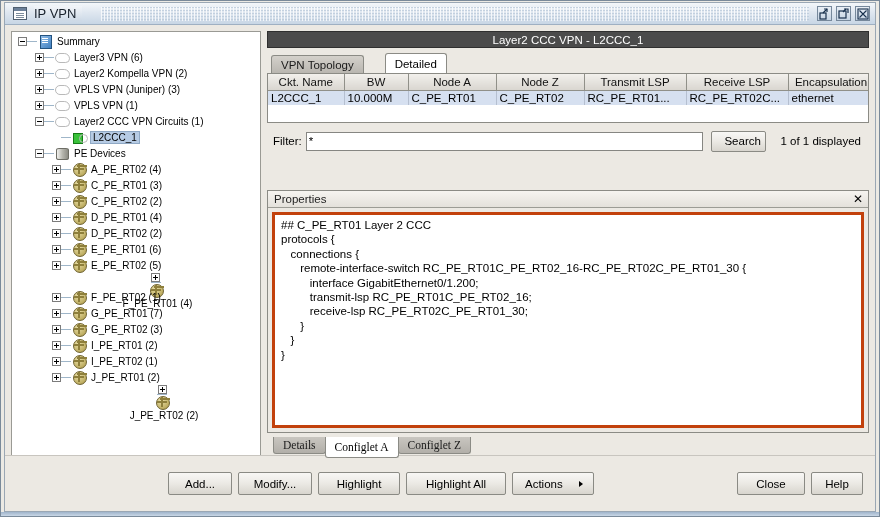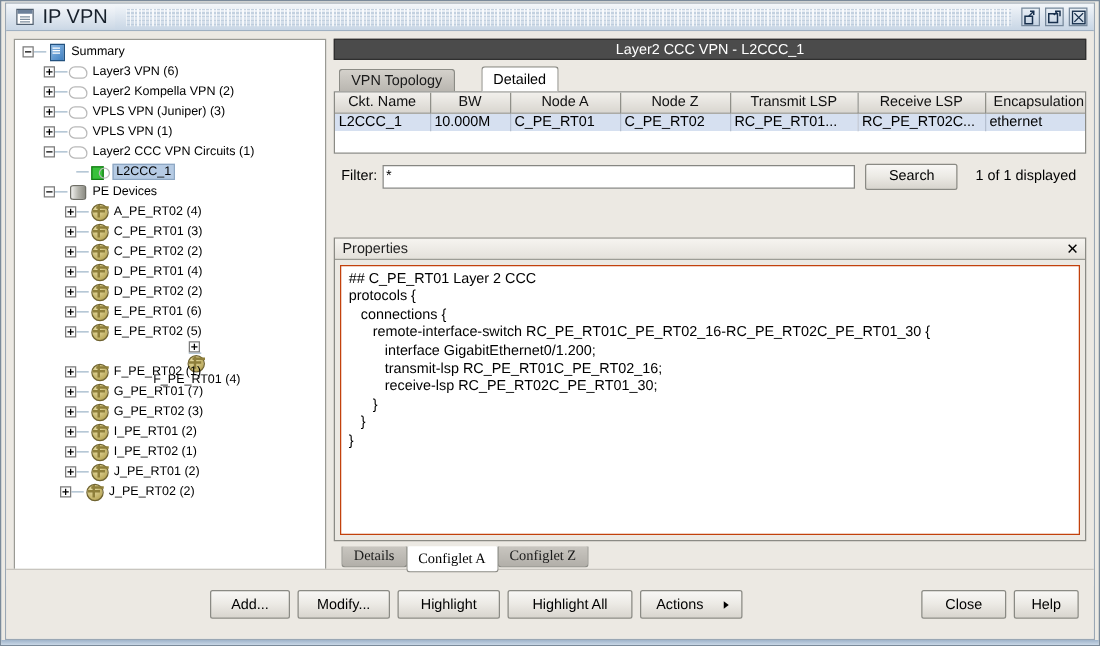--- a/index.html
+++ b/index.html
@@ -53,21 +53,21 @@
     content: ""; position: absolute; left: 0; top: 0; right: 0; height: 3px;
     background: #6c8099;
   }
   #title-icon::after {
     content: ""; position: absolute; left: 2px; top: 5px; width: 8px; height: 1px;
     box-shadow: 0 0 0 0 #7d8d9d, 0 2px 0 0 #7d8d9d, 0 4px 0 0 #7d8d9d;
     background: #7d8d9d;
   }
   #title-text {
     margin-left: 7px;
-    font-size: 16px; color: #17202b;
+    font-size: 13px; color: #17202b;
     white-space: nowrap;
     position: relative; z-index: 2;
     padding-right: 6px;
     background: linear-gradient(to bottom, #f2f5f9 0%, #e2e9f1 45%, #cdd9e6 100%);
   }
   .tb-buttons {
     position: absolute; right: 5px; top: 3px;
     display: flex; gap: 4px;
     z-index: 3;
   }
@@ -279,21 +279,21 @@
     font-family: "Liberation Sans", sans-serif;
     height: 21px;
     padding: 0 12px;
     background: linear-gradient(to bottom,#f8f7f5 0%,#eceae5 48%,#d8d5ce 100%);
     border: 1px solid #8a8a84;
     border-radius: 2px;
     color: #000;
     cursor: pointer;
     white-space: nowrap;
   }
-  #search-btn { margin-left: 8px; width: 74px; }
+  #search-btn { margin-left: 8px; width: 55px; }
   #count-label { margin-left: 14px; margin-right: 8px; color:#000; white-space:nowrap; }
 
   
   #props {
     position: absolute;
     left: 0; right: 0; top: 159px; bottom: 30px;
     background: #ece9e3;
     border: 1px solid #8b8b85;
   }
   #props-header {
@@ -301,21 +301,21 @@
     background: linear-gradient(to bottom,#f6f4f0,#e4e1db);
     border-bottom: 1px solid #9c9c95;
     display: flex; align-items: center; justify-content: space-between;
     padding: 0 5px 0 6px;
     font-size: 11.5px; color: #222;
   }
   #props-close { cursor: pointer; font-size: 12px; color:#000; line-height:1; }
   #props-body {
     position: absolute; left: 4px; right: 4px; top: 21px; bottom: 4px;
     background: #ffffff;
-    border: 1px solid #c2410c;
+    border: 3px solid #c2410c;
     overflow: hidden;
   }
   #config-text {
     margin: 3px 0 0 6px;
     font-family: "Liberation Sans", sans-serif;
     font-size: 11.5px;
     line-height: 14.4px;
     color: #000;
     white-space: pre;
   }
@@ -573,21 +573,21 @@
               <span class="lbl">I_PE_RT02 (1)</span>
             </div>
             <div class="tnode" style="padding-left: 39px;">
               <div class="handle plus"></div>
               <div class="elbow"></div>
               <div class="ico ico-router">
                 <i></i>
               </div>
               <span class="lbl">J_PE_RT01 (2)</span>
             </div>
-            <div class="tnode" style="padding-left: 35px;">
+            <div class="tnode" style="padding-left: 52px; flex-direction: column;">
               <div class="handle plus"></div>
               <div class="elbow"></div>
               <div class="ico ico-router">
                 <i></i>
               </div>
               <span class="lbl">J_PE_RT02 (2)</span>
             </div>
           </div>
       </div>
 

